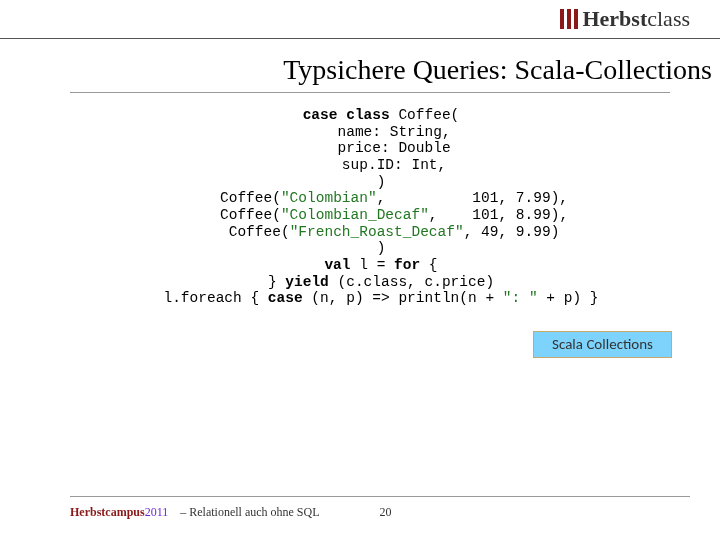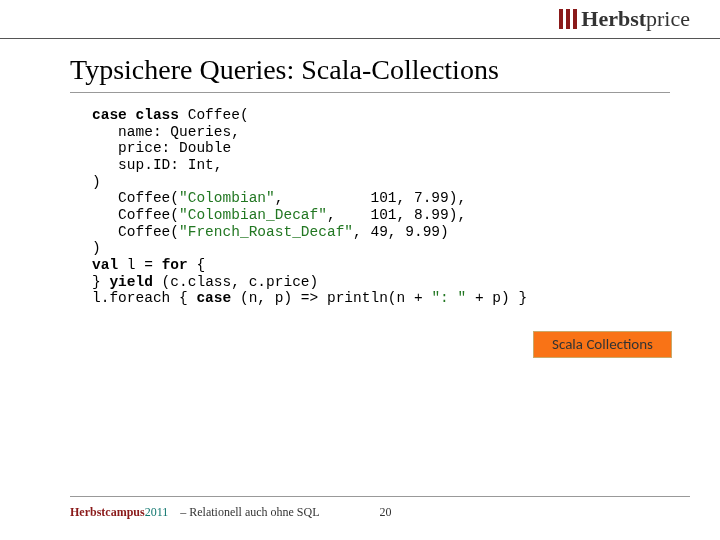--- a/index.html
+++ b/index.html
@@ -42,84 +42,86 @@
   .logo-icon::after { left: 11px; }
   .logo-text {
     font-size: 22px;
     font-weight: normal;
     color: #333;
   }
   .logo-text .h { font-weight: bold; }
   .title {
     font-size: 28px;
     color: #000;
-    padding: 15px 0 6px 70px;
+    padding: 15px 8px 6px 70px;
     font-family: Georgia, serif;
+    text-align: right;
   }
   .title-underline {
     border-bottom: 1px solid #999;
     margin: 0 50px 0 70px;
   }
   .code-area {
     padding: 14px 50px 0 92px;
     font-family: Consolas, 'Courier New', monospace;
     font-size: 14.5px;
     line-height: 1.15;
     position: relative;
+    text-align: center;
   }
   .code-line { white-space: pre; }
   .kw { color: #000; font-weight: bold; }
   .str { color: #227722; }
   .badge {
     position: absolute;
     right: 48px;
     top: 238px;
-    background: #f97316;
+    background: #7dd3fc;
     border: 1px solid #c9a96a;
     padding: 4px 18px;
     font-family: Calibri, Arial, sans-serif;
     font-size: 15px;
     color: #333;
   }
   .footer {
     position: absolute;
     bottom: 20px;
     left: 0;
     right: 0;
     border-top: 1px solid #999;
     margin: 0 30px 0 70px;
     padding-top: 8px;
     font-size: 12px;
     color: #333;
     display: flex;
     align-items: baseline;
   }
   .footer .brand { color: #8a1a1a; font-weight: bold; }
-  .footer .year { color: #0f766e; }
+  .footer .year { color: #6d28d9; }
   .footer .subtitle { color: #333; margin-left: 12px; }
   .footer .pagenum { margin-left: 60px; text-align: center; }
 </style>
 </head>
 <body>
 
 <div class="header">
   <div class="logo-block">
     <div class="logo-icon"></div>
     <div class="logo-text">
-      <span class="h">Herbst</span><span>price</span>
+      <span class="h">Herbst</span><span>class</span>
     </div>
   </div>
 </div>
 
 <div class="title">Typsichere Queries: Scala-Collections</div>
 <div class="title-underline"></div>
 
 <div class="code-area">
   <div class="code-line"><span class="kw">case class</span><span> Coffee(</span></div>
-  <div class="code-line">   name: Queries,</div>
+  <div class="code-line">   name: String,</div>
   <div class="code-line">   price: Double</div>
   <div class="code-line">   sup.ID: Int,</div>
   <div class="code-line">)</div>
   <div class="code-line"></div>
   <div class="code-line"><span>   Coffee(</span><span class="str">"Colombian"</span><span>,          101, 7.99),</span></div>
   <div class="code-line"><span>   Coffee(</span><span class="str">"Colombian_Decaf"</span><span>,    101, 8.99),</span></div>
   <div class="code-line"><span>   Coffee(</span><span class="str">"French_Roast_Decaf"</span><span>, 49, 9.99)</span></div>
   <div class="code-line">)</div>
   <div class="code-line"></div>
   <div class="code-line"><span class="kw">val</span><span> l = </span><span class="kw">for</span><span> {</span></div>

